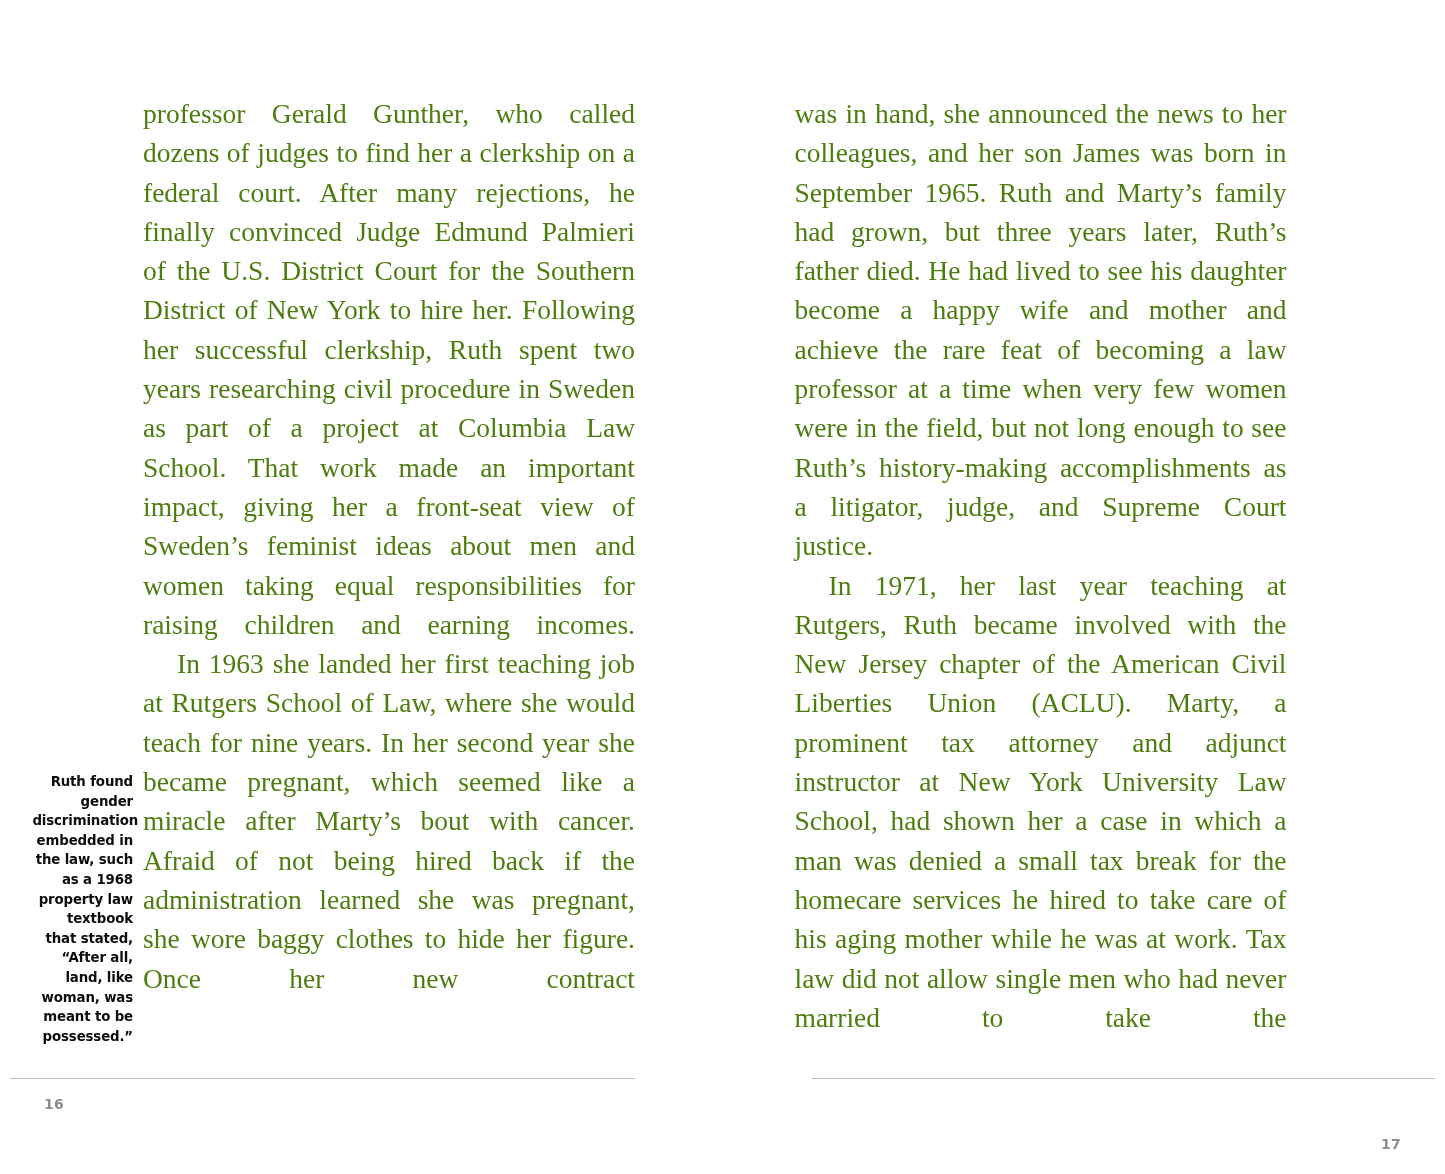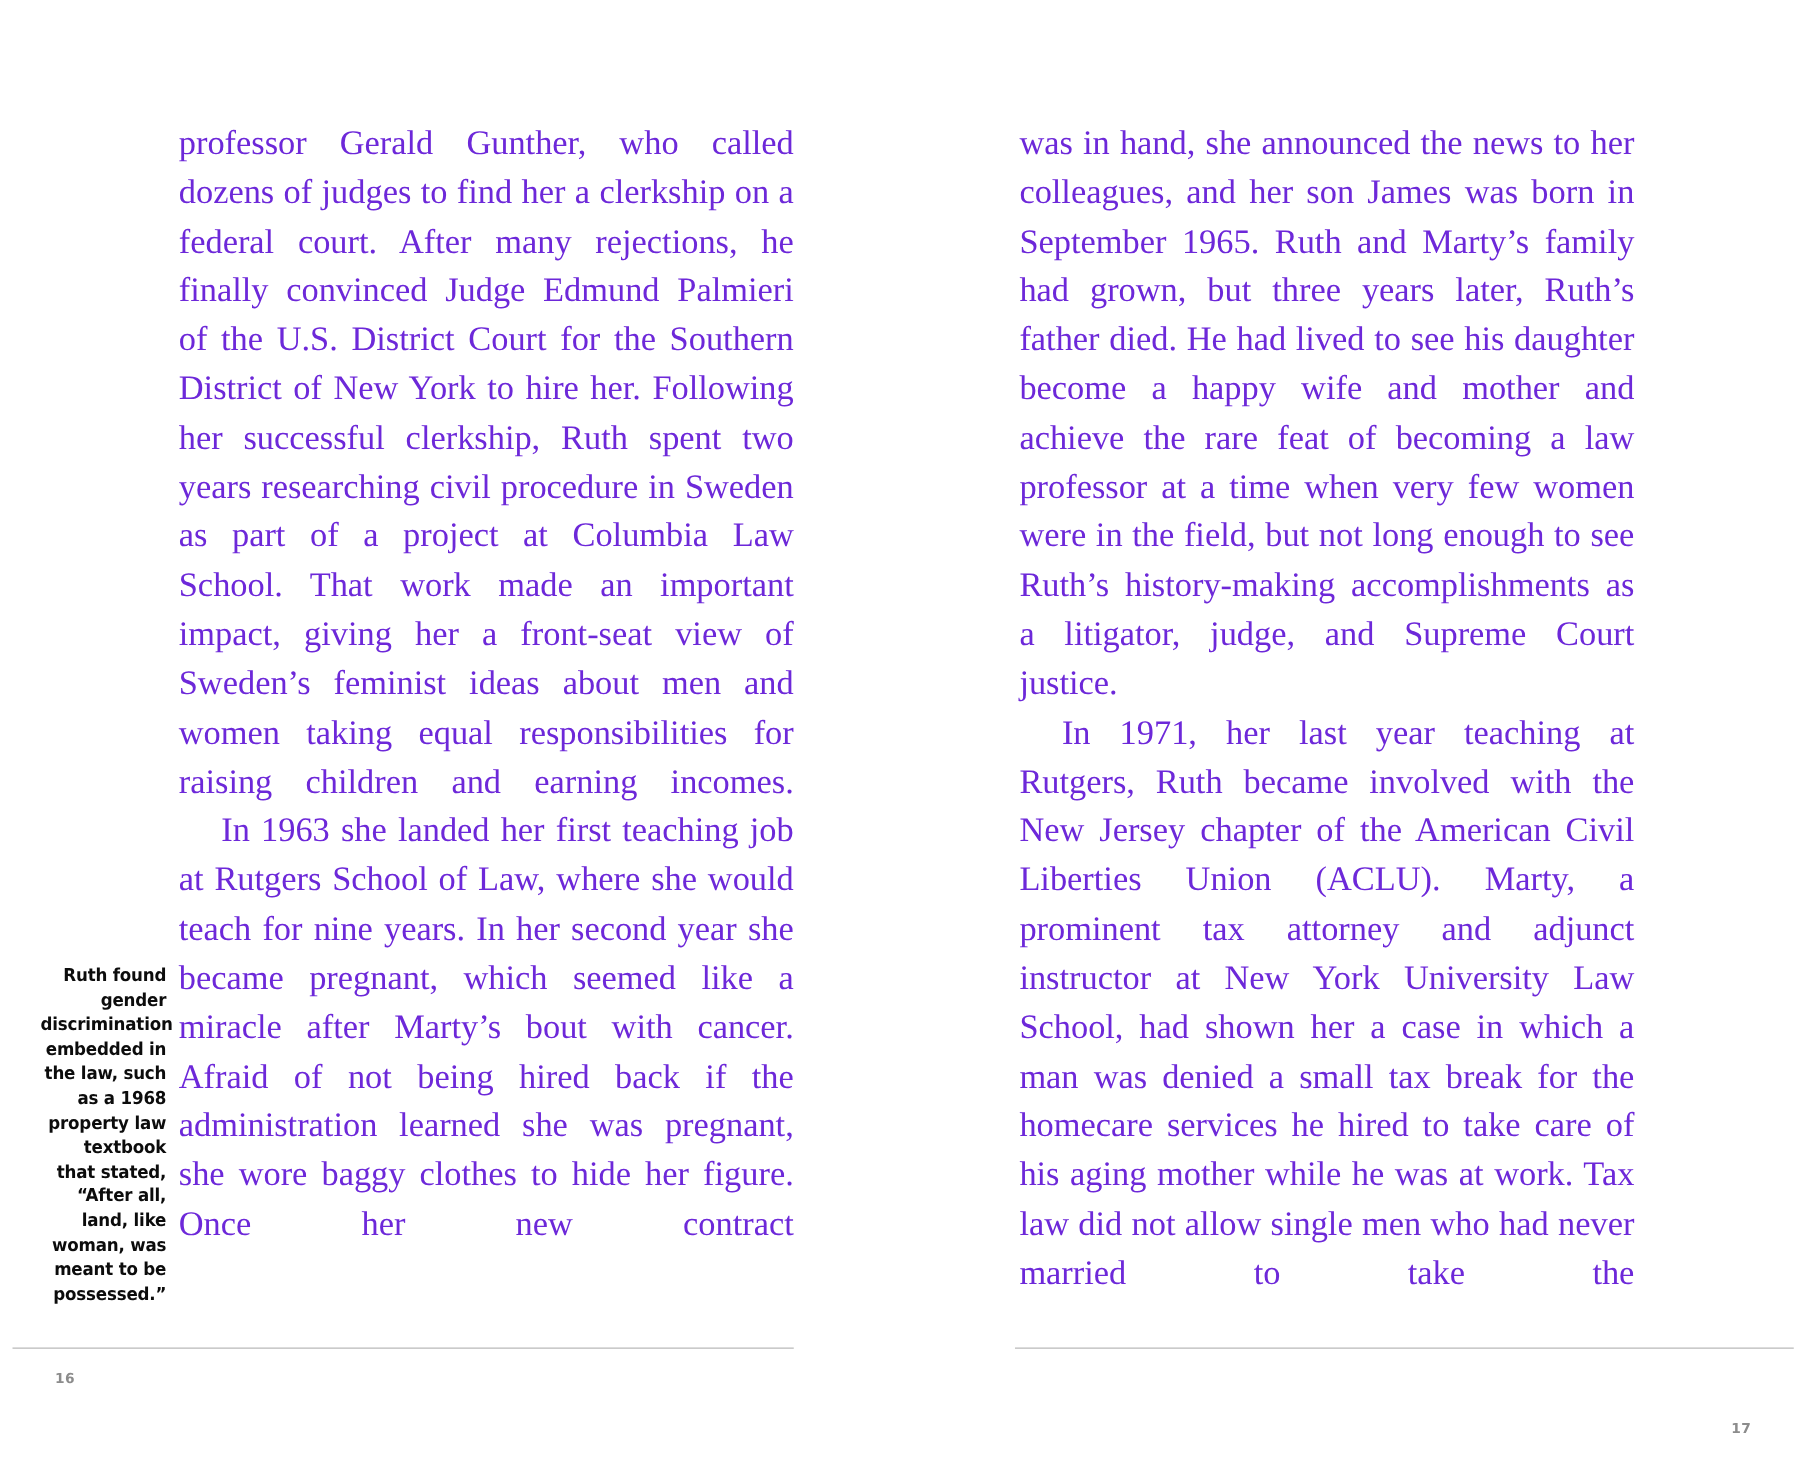--- a/index.html
+++ b/index.html
@@ -30,27 +30,27 @@
     background: #ffffff;
   }
 
   
   .column {
     position: absolute;
     top: 94px;
     width: 492px;
     font-size: 27.5px;
     line-height: 39.3px;
-    color: #6d28d9;
+    color: #4d7c0f;
     text-align: justify;
     text-justify: inter-word;
     hyphens: none;
   }
   .page-left .column  { left: 143px; }
-  .page-right .column { left: 93px; }
+  .page-right .column { left: 72px; }
 
   .column p {
     margin: 0;
   }
   .column p.indented {
     text-indent: 34px;
   }
   
   .column p.runon {
     text-align-last: justify;
@@ -82,21 +82,21 @@
     height: 1px;
     background: #b9b9b9;
   }
   .page-left  .footer-rule { left: 10px;  right: 88px; }
   .page-right .footer-rule { left: 89px; right: 10px; }
 
   .folio {
     position: absolute;
     top: 1096px;
     font-family: "DejaVu Sans", "Liberation Sans", sans-serif;
-    font-size: 11px;
+    font-size: 14px;
     font-weight: bold;
     color: #8c8c8c;
     letter-spacing: 0.3px;
   }
   .page-left  .folio { left: 44px; }
   .page-right .folio { right: 44px; margin-top: 40px; }
 </style>
 </head>
 <body>
 

